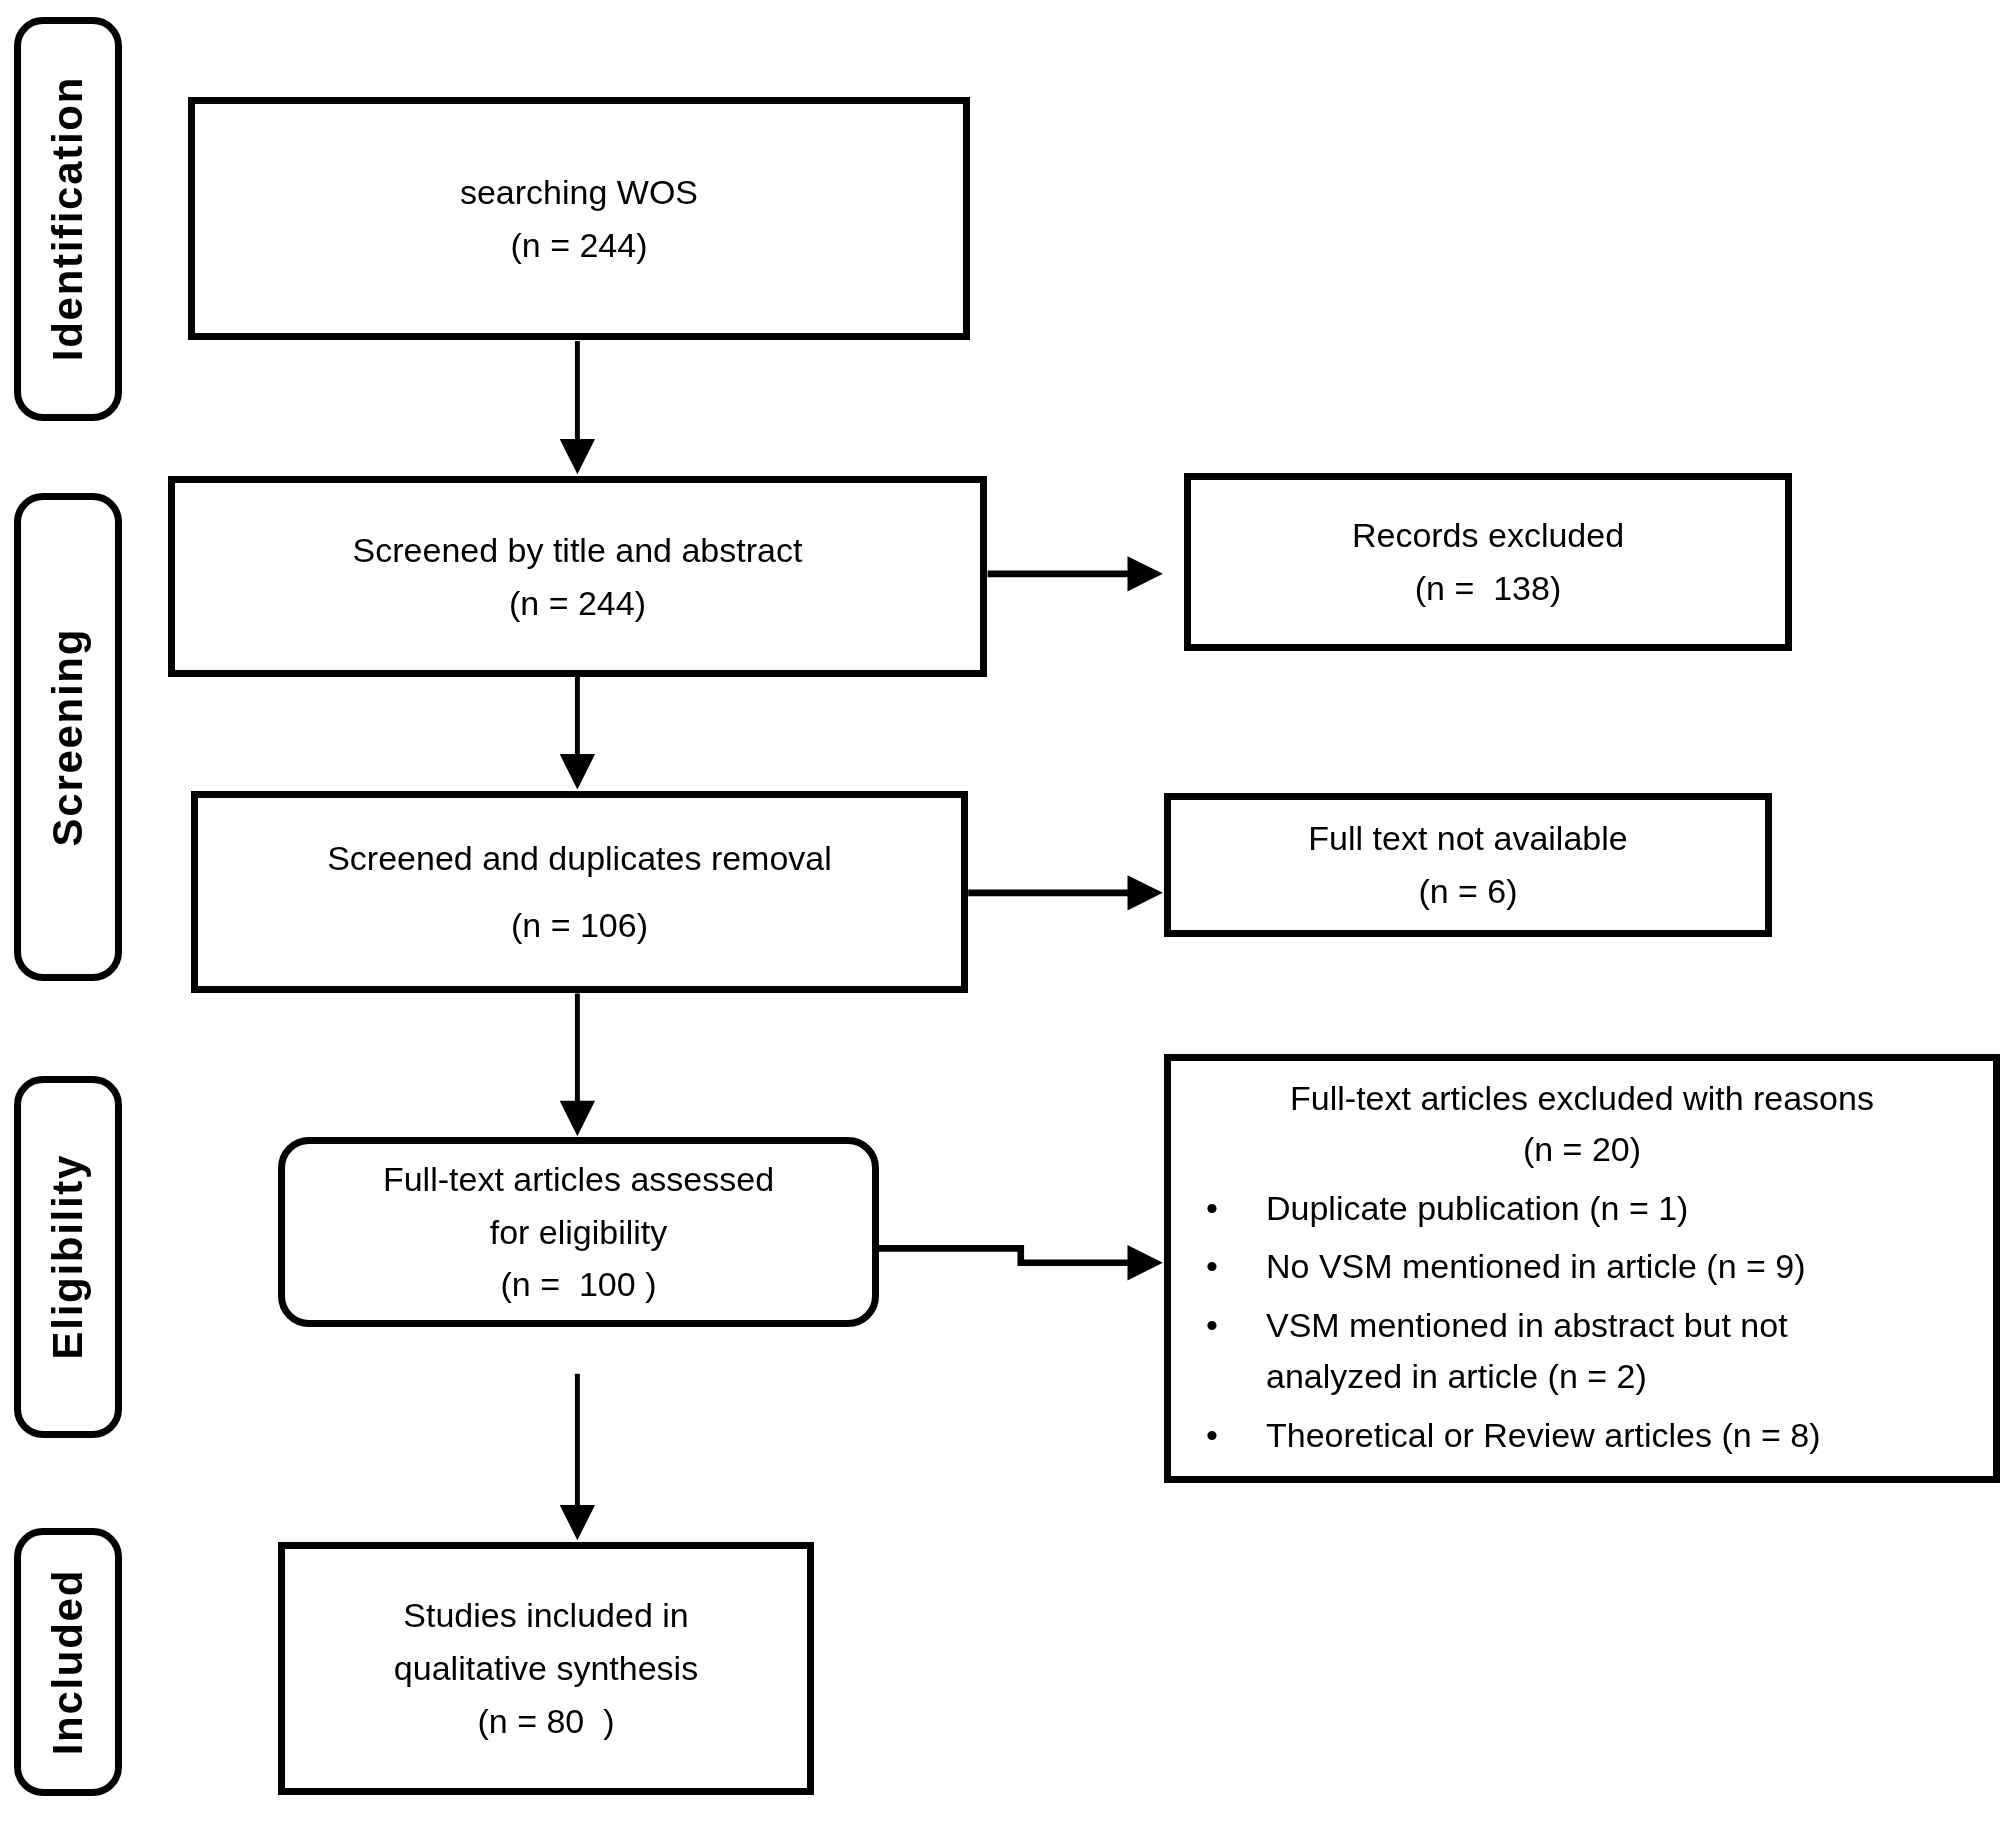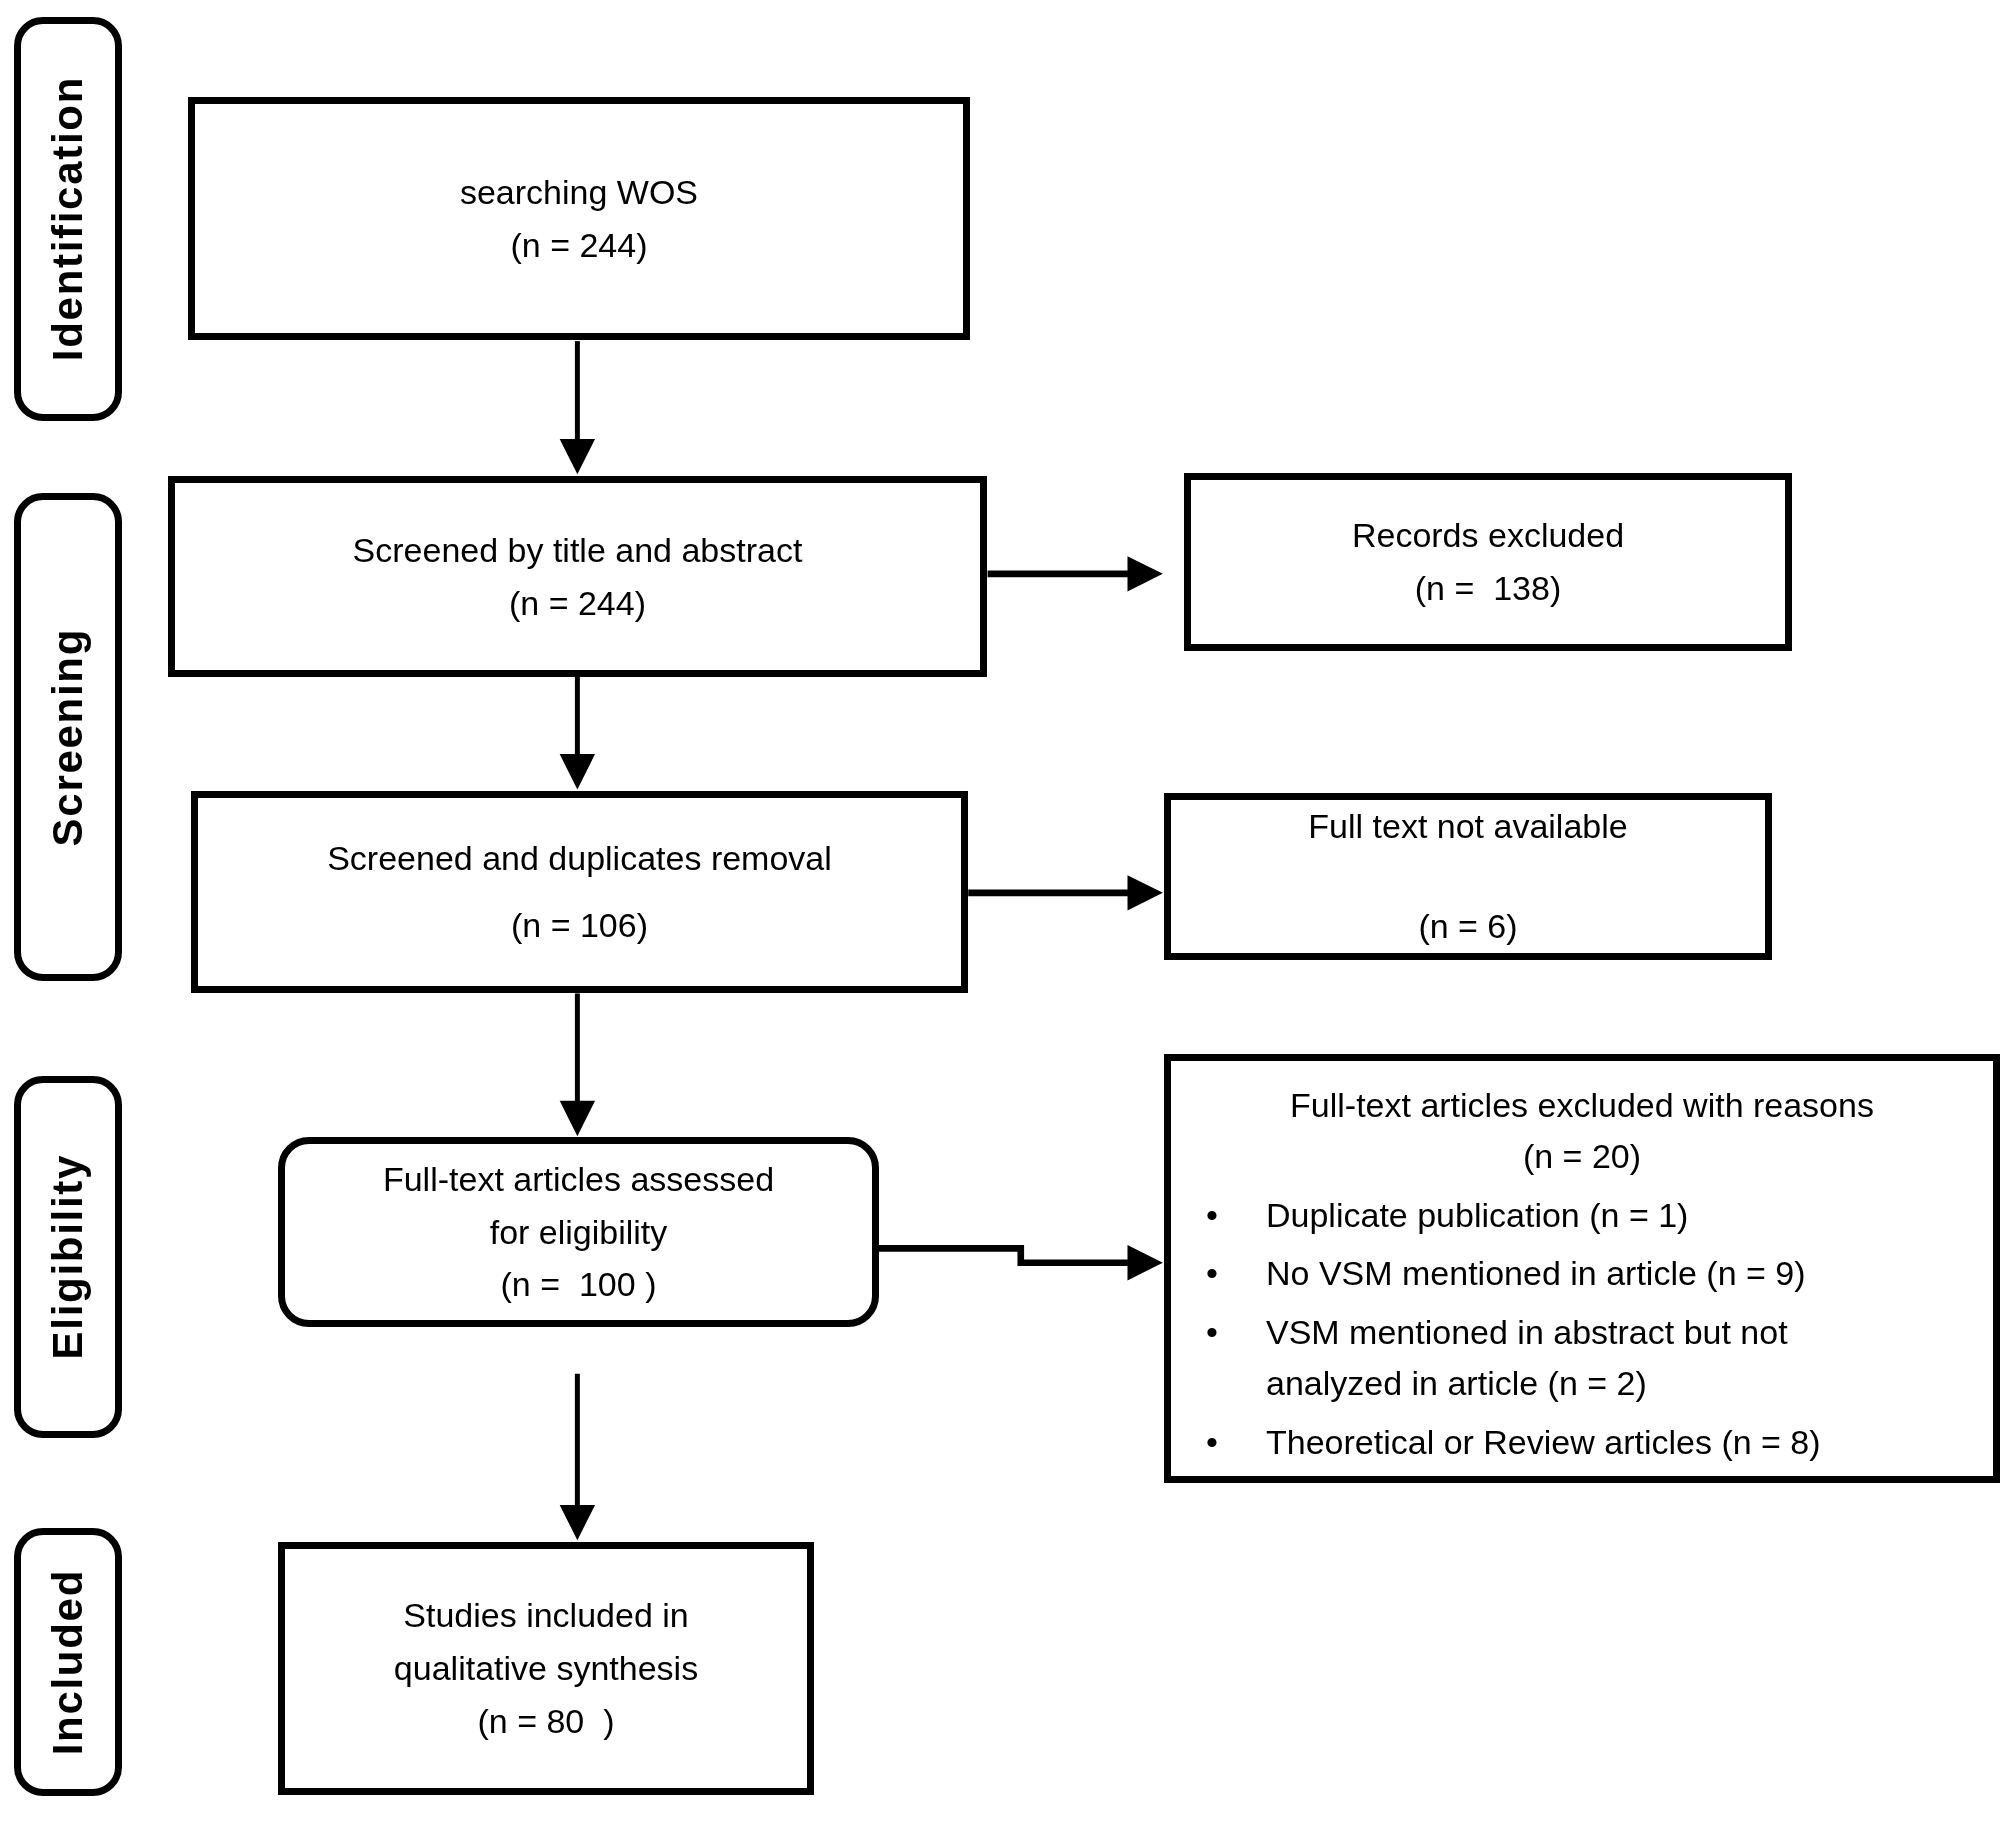--- a/index.html
+++ b/index.html
@@ -60,21 +60,21 @@
     white-space: pre;
   }
   .reasons-box {
     position: absolute;
     border: 7.7px solid #000000;
     background: #ffffff;
     box-sizing: border-box;
     display: flex;
     flex-direction: column;
     justify-content: flex-start;
-    padding-top: 19px;
+    padding-top: 12px;
     font-size: 34px;
     line-height: 1.5;
   }
   .reasons-box .rtitle {
     text-align: center;
     white-space: pre;
   }
   .reason-list {
     list-style: none;
     margin: 7.7px 0 0 0;
@@ -156,21 +156,21 @@
   <div class="fbox" style="left:1164px; top:473px; width:608px; height:178px;margin-left:20px;">
     <span class="line">Records excluded</span>
     <span class="line">(n =&nbsp; 138)</span>
   </div>
 
   <div class="fbox" style="left:191px; top:791px; width:777px; height:202px;gap:14px;">
     <span class="line">Screened and duplicates removal</span>
     <span class="line">(n = 106)</span>
   </div>
 
-  <div class="fbox" style="left:1164px; top:793px; width:608px; height:167px;justify-content:space-between;">
+  <div class="fbox" style="left:1164px; top:793px; width:608px; height:144px;">
     <span class="line">Full text not available</span>
     <span class="line">(n = 6)</span>
   </div>
 
   <div class="fbox" style="left:278px; top:1137px; width:601px; height:190px;border-radius:31px;">
     <span class="line">Full-text articles assessed</span>
     <span class="line">for eligibility</span>
     <span class="line">(n =&nbsp; 100&nbsp;)</span>
   </div>
 

